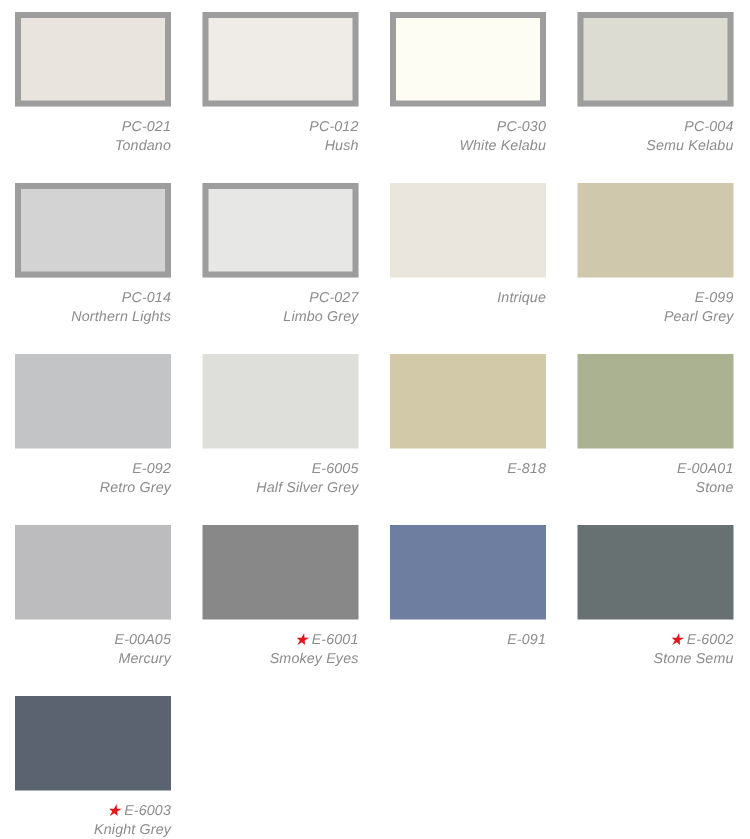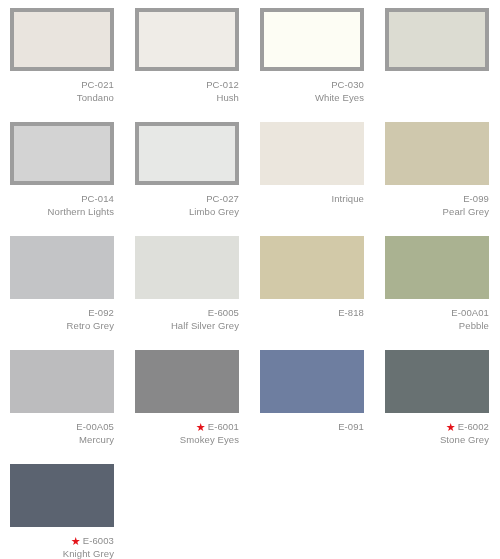--- a/index.html
+++ b/index.html
@@ -21,20 +21,21 @@
     align-content: flex-start;
   }
 
   .swatch-cell {
     width: 125px;
     height: 114px;
     box-sizing: border-box;
     padding: 8px 10px 0 10px;
     display: flex;
     flex-direction: column;
+    font-style: italic;
   }
 
   .swatch-chip {
     width: 104px;
     height: 63px;
     box-sizing: border-box;
     flex: none;
   }
   .swatch-chip.bordered {
     border: 4px solid #9d9d9d;
@@ -82,26 +83,28 @@
       <div class="swatch-chip bordered" style="background: rgb(239, 236, 231); border-color: rgb(157, 157, 157);"></div>
       <div class="swatch-labels" style="color: rgb(140, 140, 140);">
         <span class="swatch-code-line"><span>PC-012</span></span>
         <span class="swatch-name">Hush</span>
       </div>
     </div>
     <div class="swatch-cell">
       <div class="swatch-chip bordered" style="background: rgb(253, 253, 244); border-color: rgb(157, 157, 157);"></div>
       <div class="swatch-labels" style="color: rgb(140, 140, 140);">
         <span class="swatch-code-line"><span>PC-030</span></span>
-        <span class="swatch-name">White Eyes</span>
+        <span class="swatch-name">White Kelabu</span>
       </div>
     </div>
     <div class="swatch-cell">
       <div class="swatch-chip bordered" style="background: rgb(220, 220, 210); border-color: rgb(157, 157, 157);"></div>
       <div class="swatch-labels" style="color: rgb(140, 140, 140);">
+        <span class="swatch-code-line"><span>PC-004</span></span>
+        <span class="swatch-name">Semu Kelabu</span>
       </div>
     </div>
     <div class="swatch-cell">
       <div class="swatch-chip bordered" style="background: rgb(211, 211, 211); border-color: rgb(157, 157, 157);"></div>
       <div class="swatch-labels" style="color: rgb(140, 140, 140);">
         <span class="swatch-code-line"><span>PC-014</span></span>
         <span class="swatch-name">Northern Lights</span>
       </div>
     </div>
     <div class="swatch-cell">
@@ -141,21 +144,21 @@
     <div class="swatch-cell">
       <div class="swatch-chip" style="background: rgb(210, 201, 168);"></div>
       <div class="swatch-labels" style="color: rgb(140, 140, 140);">
         <span class="swatch-code-line"><span>E-818</span></span>
       </div>
     </div>
     <div class="swatch-cell">
       <div class="swatch-chip" style="background: rgb(170, 178, 145);"></div>
       <div class="swatch-labels" style="color: rgb(140, 140, 140);">
         <span class="swatch-code-line"><span>E-00A01</span></span>
-        <span class="swatch-name">Pebble</span>
+        <span class="swatch-name">Stone</span>
       </div>
     </div>
     <div class="swatch-cell">
       <div class="swatch-chip" style="background: rgb(188, 188, 190);"></div>
       <div class="swatch-labels" style="color: rgb(140, 140, 140);">
         <span class="swatch-code-line"><span>E-00A05</span></span>
         <span class="swatch-name">Mercury</span>
       </div>
     </div>
     <div class="swatch-cell">
@@ -168,21 +171,21 @@
     <div class="swatch-cell">
       <div class="swatch-chip" style="background: rgb(110, 126, 160);"></div>
       <div class="swatch-labels" style="color: rgb(140, 140, 140);">
         <span class="swatch-code-line"><span>E-091</span></span>
       </div>
     </div>
     <div class="swatch-cell">
       <div class="swatch-chip" style="background: rgb(104, 113, 114);"></div>
       <div class="swatch-labels" style="color: rgb(140, 140, 140);">
         <span class="swatch-code-line"><span class="star-icon" style="color: rgb(228, 21, 27);">★</span><span>E-6002</span></span>
-        <span class="swatch-name">Stone Grey</span>
+        <span class="swatch-name">Stone Semu</span>
       </div>
     </div>
     <div class="swatch-cell">
       <div class="swatch-chip" style="background: rgb(91, 99, 112);"></div>
       <div class="swatch-labels" style="color: rgb(140, 140, 140);">
         <span class="swatch-code-line"><span class="star-icon" style="color: rgb(228, 21, 27);">★</span><span>E-6003</span></span>
         <span class="swatch-name">Knight Grey</span>
       </div>
     </div>
   </div>

